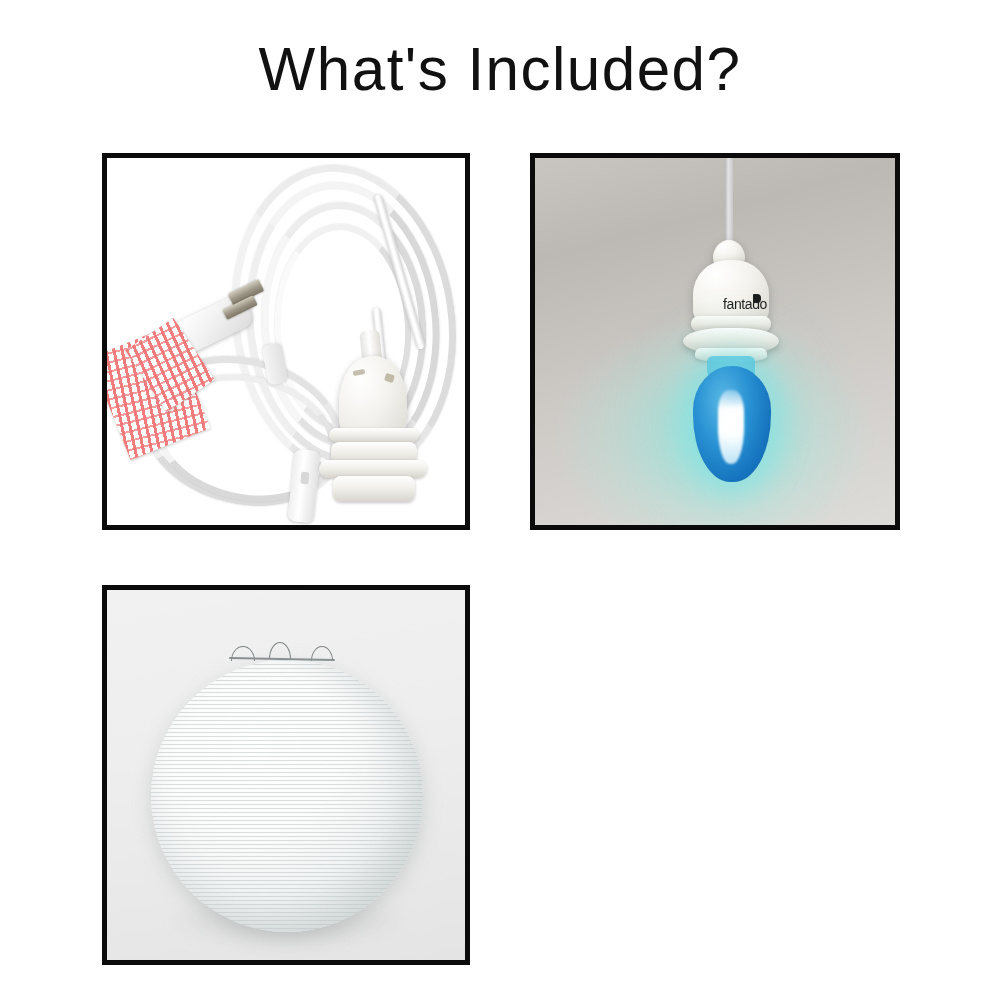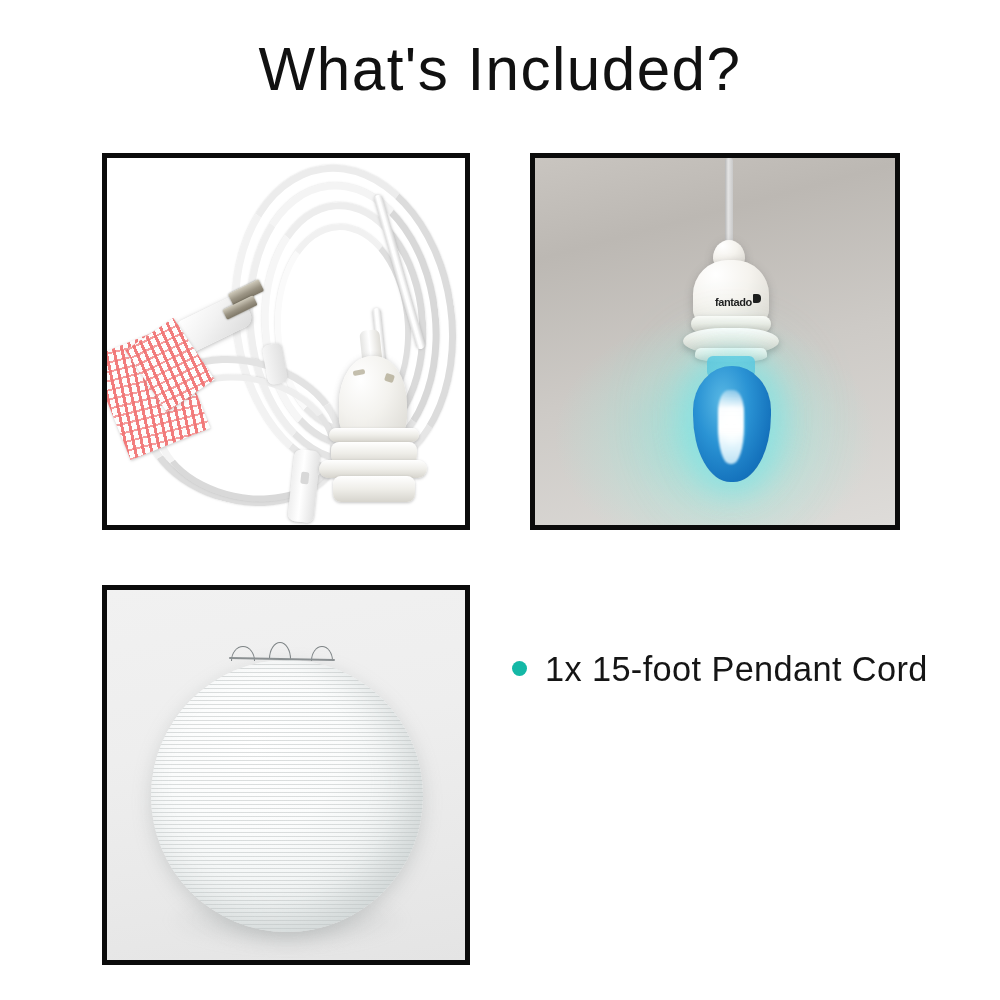--- a/index.html
+++ b/index.html
@@ -155,26 +155,27 @@
     box-shadow: 0 2px 5px rgba(90,90,90,.35);
   }
   .bulb-flange {
     position: absolute;
     background: linear-gradient(180deg,#ffffff 0%,#f0eee8 40%,#cdcac2 100%);
     border-radius: 50% / 60%;
     box-shadow: 0 3px 7px rgba(80,90,90,.4);
   }
   .brand-logo {
     position: absolute;
-    font-size: 11px;
-    font-weight: bold;
+    font-size: 14px;
+    font-weight: normal;
     letter-spacing: -.4px;
     color: #1c1c1c;
     font-family: "Liberation Sans", sans-serif;
     white-space: nowrap;
+    margin-left: 8px;
   }
   .brand-mark {
     position: absolute;
     width: 8px; height: 9px;
     background: #1c1c1c;
     border-radius: 1px 4px 4px 1px;
   }
   .bulb-glass {
     position: absolute;
     background:
@@ -339,19 +340,15 @@
     <div class="wire" style="left:204px; top:56px; width:20px; height:14px;"></div>
     <div class="wire-bar" style="left:122px; top:68px; width:106px; transform:rotate(1deg);"></div>
 
     <div class="lantern-shadow" style="left:58px; top:300px; width:244px; height:60px;"></div>
     <div class="lantern-ball" style="left:44px; top:70px; width:272px; height:272px;"></div>
   </div>
 </div>
 
 <div class="bullet-list">
 
-  <div class="bullet-row">
-    <span class="bullet-dot" style="background: rgb(20, 184, 166);"></span>
-    <span class="bullet-text">1x 15-foot Pendant Cord</span>
-  </div>
 
 
 </div>
 
 </body></html>

